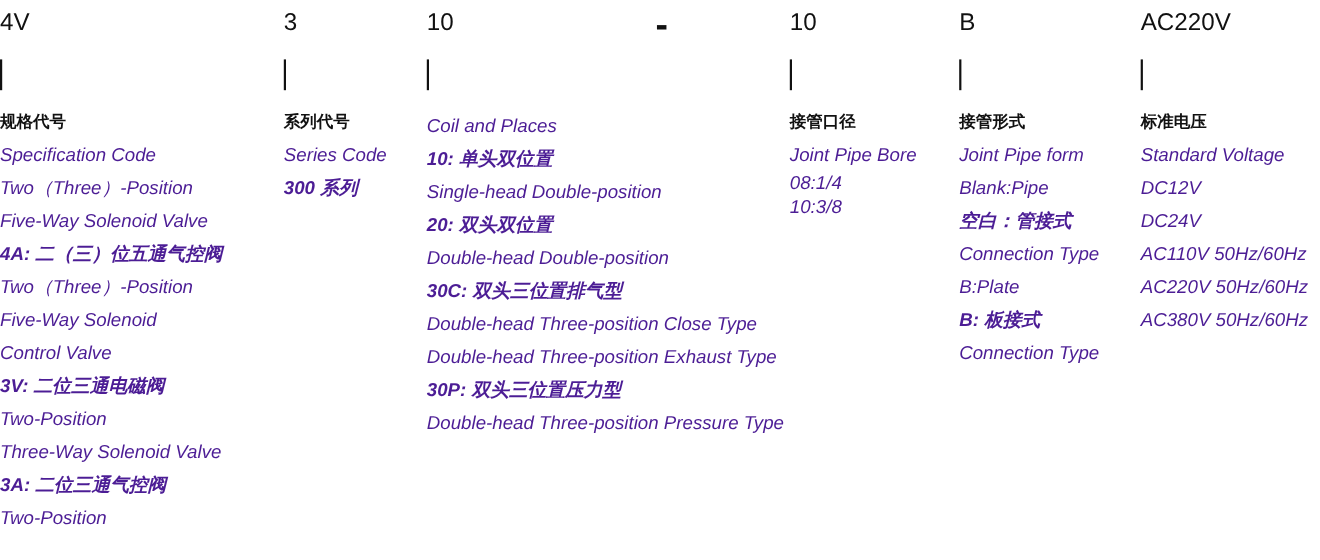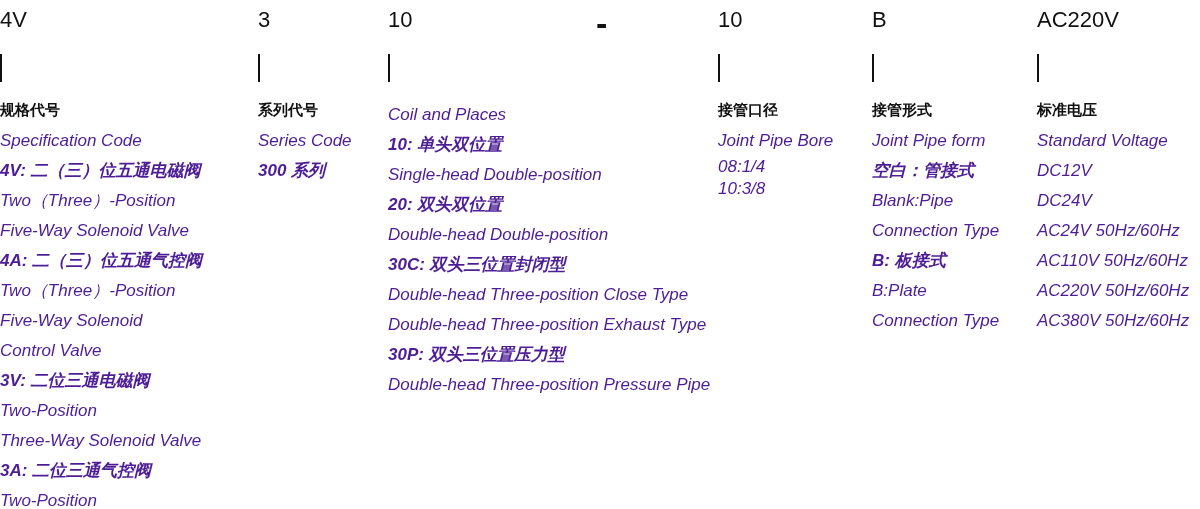--- a/index.html
+++ b/index.html
@@ -101,21 +101,20 @@
       <span class="code">4V</span>
     </div>
     <div class="stem-row">
       <div class="stem tall"></div>
     </div>
     <div class="title-row">
       <span class="group-title">规格代号</span>
     </div>
     <div class="lines">
       <div class="line">Specification Code</div>
-      <div class="line b">4V: 二（三）位五通电磁阀</div>
       <div class="line">Two（Three）-Position</div>
       <div class="line">Five-Way Solenoid Valve</div>
       <div class="line b">4A: 二（三）位五通气控阀</div>
       <div class="line">Two（Three）-Position</div>
       <div class="line">Five-Way Solenoid</div>
       <div class="line">Control Valve</div>
       <div class="line b">3V: 二位三通电磁阀</div>
       <div class="line">Two-Position</div>
       <div class="line">Three-Way Solenoid Valve</div>
       <div class="line b">3A: 二位三通气控阀</div>
@@ -146,25 +145,25 @@
     </div>
     <div class="stem-row">
       <div class="stem tall"></div>
     </div>
     <div class="lines">
       <div class="line">Coil and Places</div>
       <div class="line b">10: 单头双位置</div>
       <div class="line">Single-head Double-position</div>
       <div class="line b">20: 双头双位置</div>
       <div class="line">Double-head Double-position</div>
-      <div class="line b">30C: 双头三位置封闭型</div>
+      <div class="line b">30C: 双头三位置排气型</div>
       <div class="line">Double-head Three-position Close Type</div>
       <div class="line">Double-head Three-position Exhaust Type</div>
       <div class="line b">30P: 双头三位置压力型</div>
-      <div class="line">Double-head Three-position Pressure Pipe</div>
+      <div class="line">Double-head Three-position Pressure Type</div>
     </div>
   </div>
 
   <div class="col" id="col-bore">
     <div class="code-row">
       <span class="code">10</span>
     </div>
     <div class="stem-row">
       <div class="stem tall"></div>
     </div>
@@ -183,43 +182,42 @@
       <span class="code">B</span>
     </div>
     <div class="stem-row">
       <div class="stem tall"></div>
     </div>
     <div class="title-row">
       <span class="group-title">接管形式</span>
     </div>
     <div class="lines">
       <div class="line">Joint Pipe form</div>
+      <div class="line">Blank:Pipe</div>
       <div class="line b">空白：管接式</div>
-      <div class="line">Blank:Pipe</div>
       <div class="line">Connection Type</div>
+      <div class="line">B:Plate</div>
       <div class="line b">B: 板接式</div>
-      <div class="line">B:Plate</div>
       <div class="line">Connection Type</div>
     </div>
   </div>
 
   <div class="col" id="col-volt">
     <div class="code-row">
       <span class="code">AC220V</span>
     </div>
     <div class="stem-row">
       <div class="stem tall"></div>
     </div>
     <div class="title-row">
       <span class="group-title">标准电压</span>
     </div>
     <div class="lines">
       <div class="line">Standard Voltage</div>
       <div class="line">DC12V</div>
       <div class="line">DC24V</div>
-      <div class="line">AC24V 50Hz/60Hz</div>
       <div class="line">AC110V 50Hz/60Hz</div>
       <div class="line">AC220V 50Hz/60Hz</div>
       <div class="line">AC380V 50Hz/60Hz</div>
     </div>
   </div>
 
 </div>
 
 </body></html>

